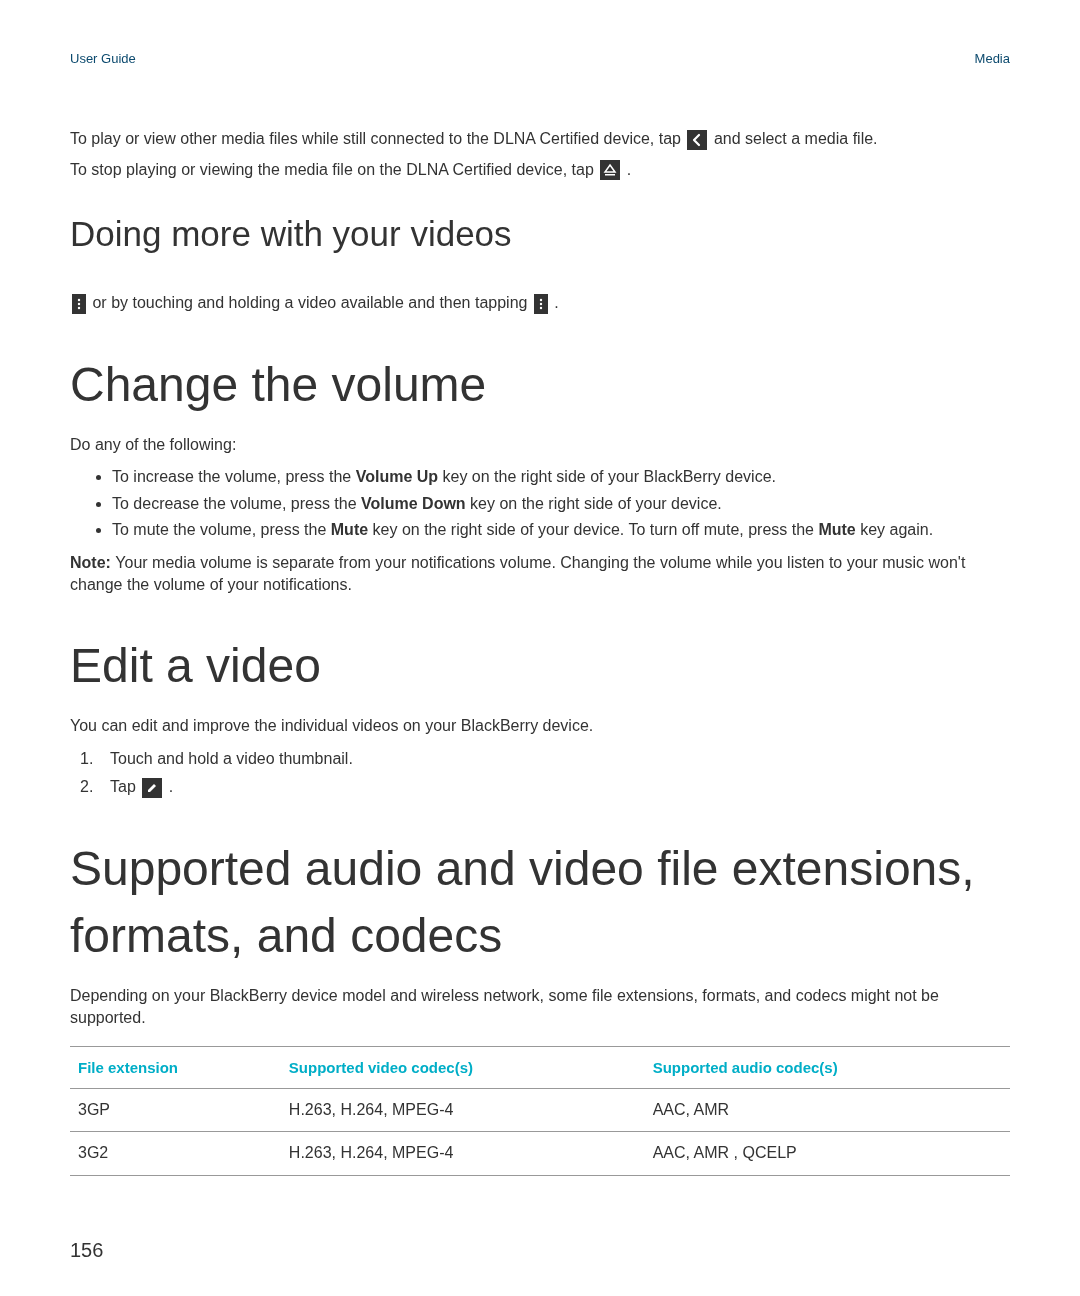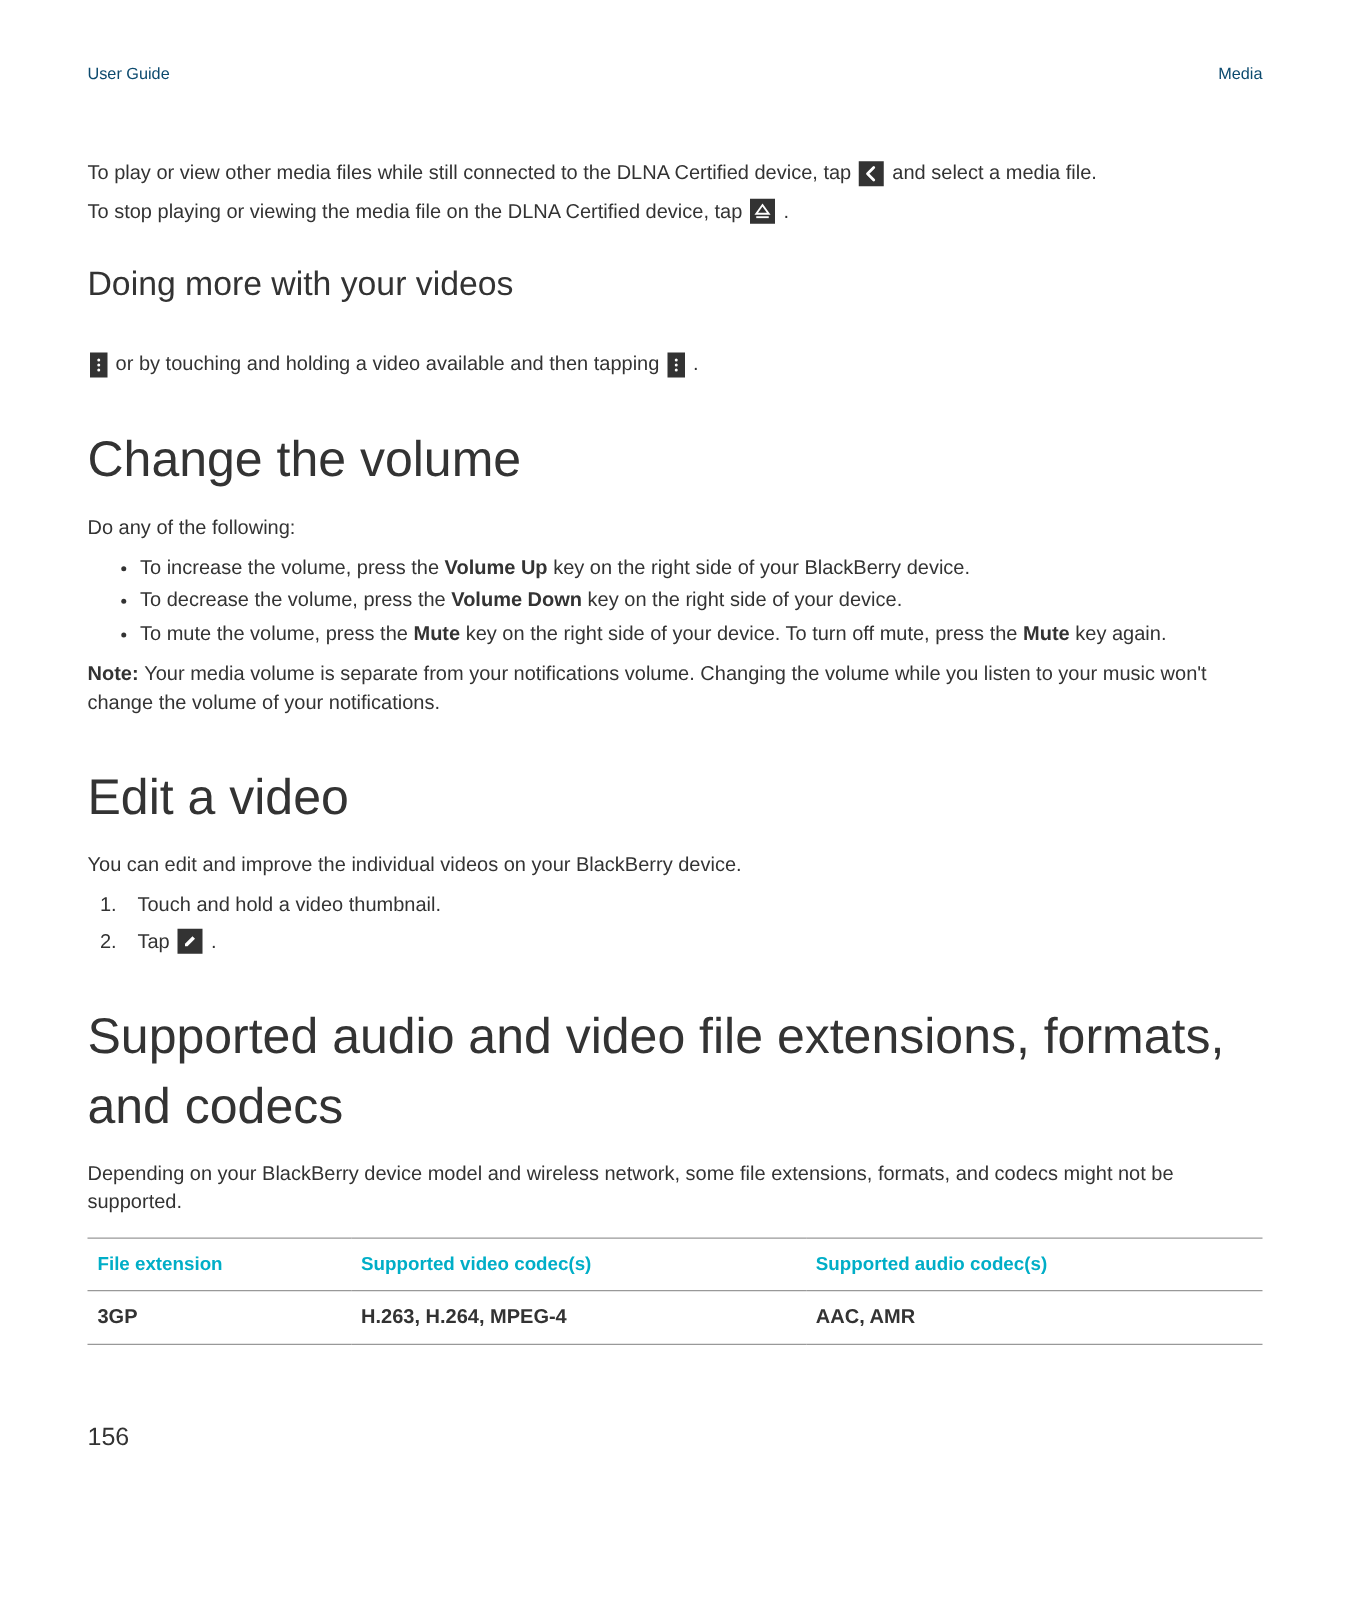--- a/index.html
+++ b/index.html
@@ -16,27 +16,27 @@
   .header {
     display: flex;
     justify-content: space-between;
     font-size: 13px;
     color: #0c4a6e;
     margin-bottom: 60px;
   }
   p { margin: 8px 0; }
   h2 {
     font-weight: 300;
-    font-size: 27px;
+    font-size: 35px;
     margin: 28px 0 12px 0;
     color: #333;
   }
   h1 {
     font-weight: 300;
-    font-size: 40px;
+    font-size: 48px;
     margin: 36px 0 16px 0;
     color: #333;
   }
   .icon {
     display: inline-flex;
     align-items: center;
     justify-content: center;
     width: 20px;
     height: 20px;
     background: #333;
@@ -68,21 +68,21 @@
     color: #00aec7;
     padding: 10px 8px;
     border-top: 1px solid #999;
     border-bottom: 1px solid #999;
     font-size: 15px;
   }
   td {
     padding: 10px 8px;
     border-bottom: 1px solid #999;
     font-size: 16px;
-    font-weight: 700;
+    font-weight: 400;
   }
   .page-num {
     margin-top: 60px;
     font-size: 20px;
     color: #333;
   }
 </style>
 </head>
 <body>
 
@@ -181,16 +181,21 @@
       <th>Supported video codec(s)</th>
       <th>Supported audio codec(s)</th>
     </tr>
   </thead>
   <tbody>
     <tr>
       <td>3GP</td>
       <td>H.263, H.264, MPEG-4</td>
       <td>AAC, AMR</td>
     </tr>
+    <tr>
+      <td>3G2</td>
+      <td>H.263, H.264, MPEG-4</td>
+      <td>AAC, AMR , QCELP</td>
+    </tr>
   </tbody>
 </table>
 
 <div class="page-num">156</div>
 
 </body></html>

